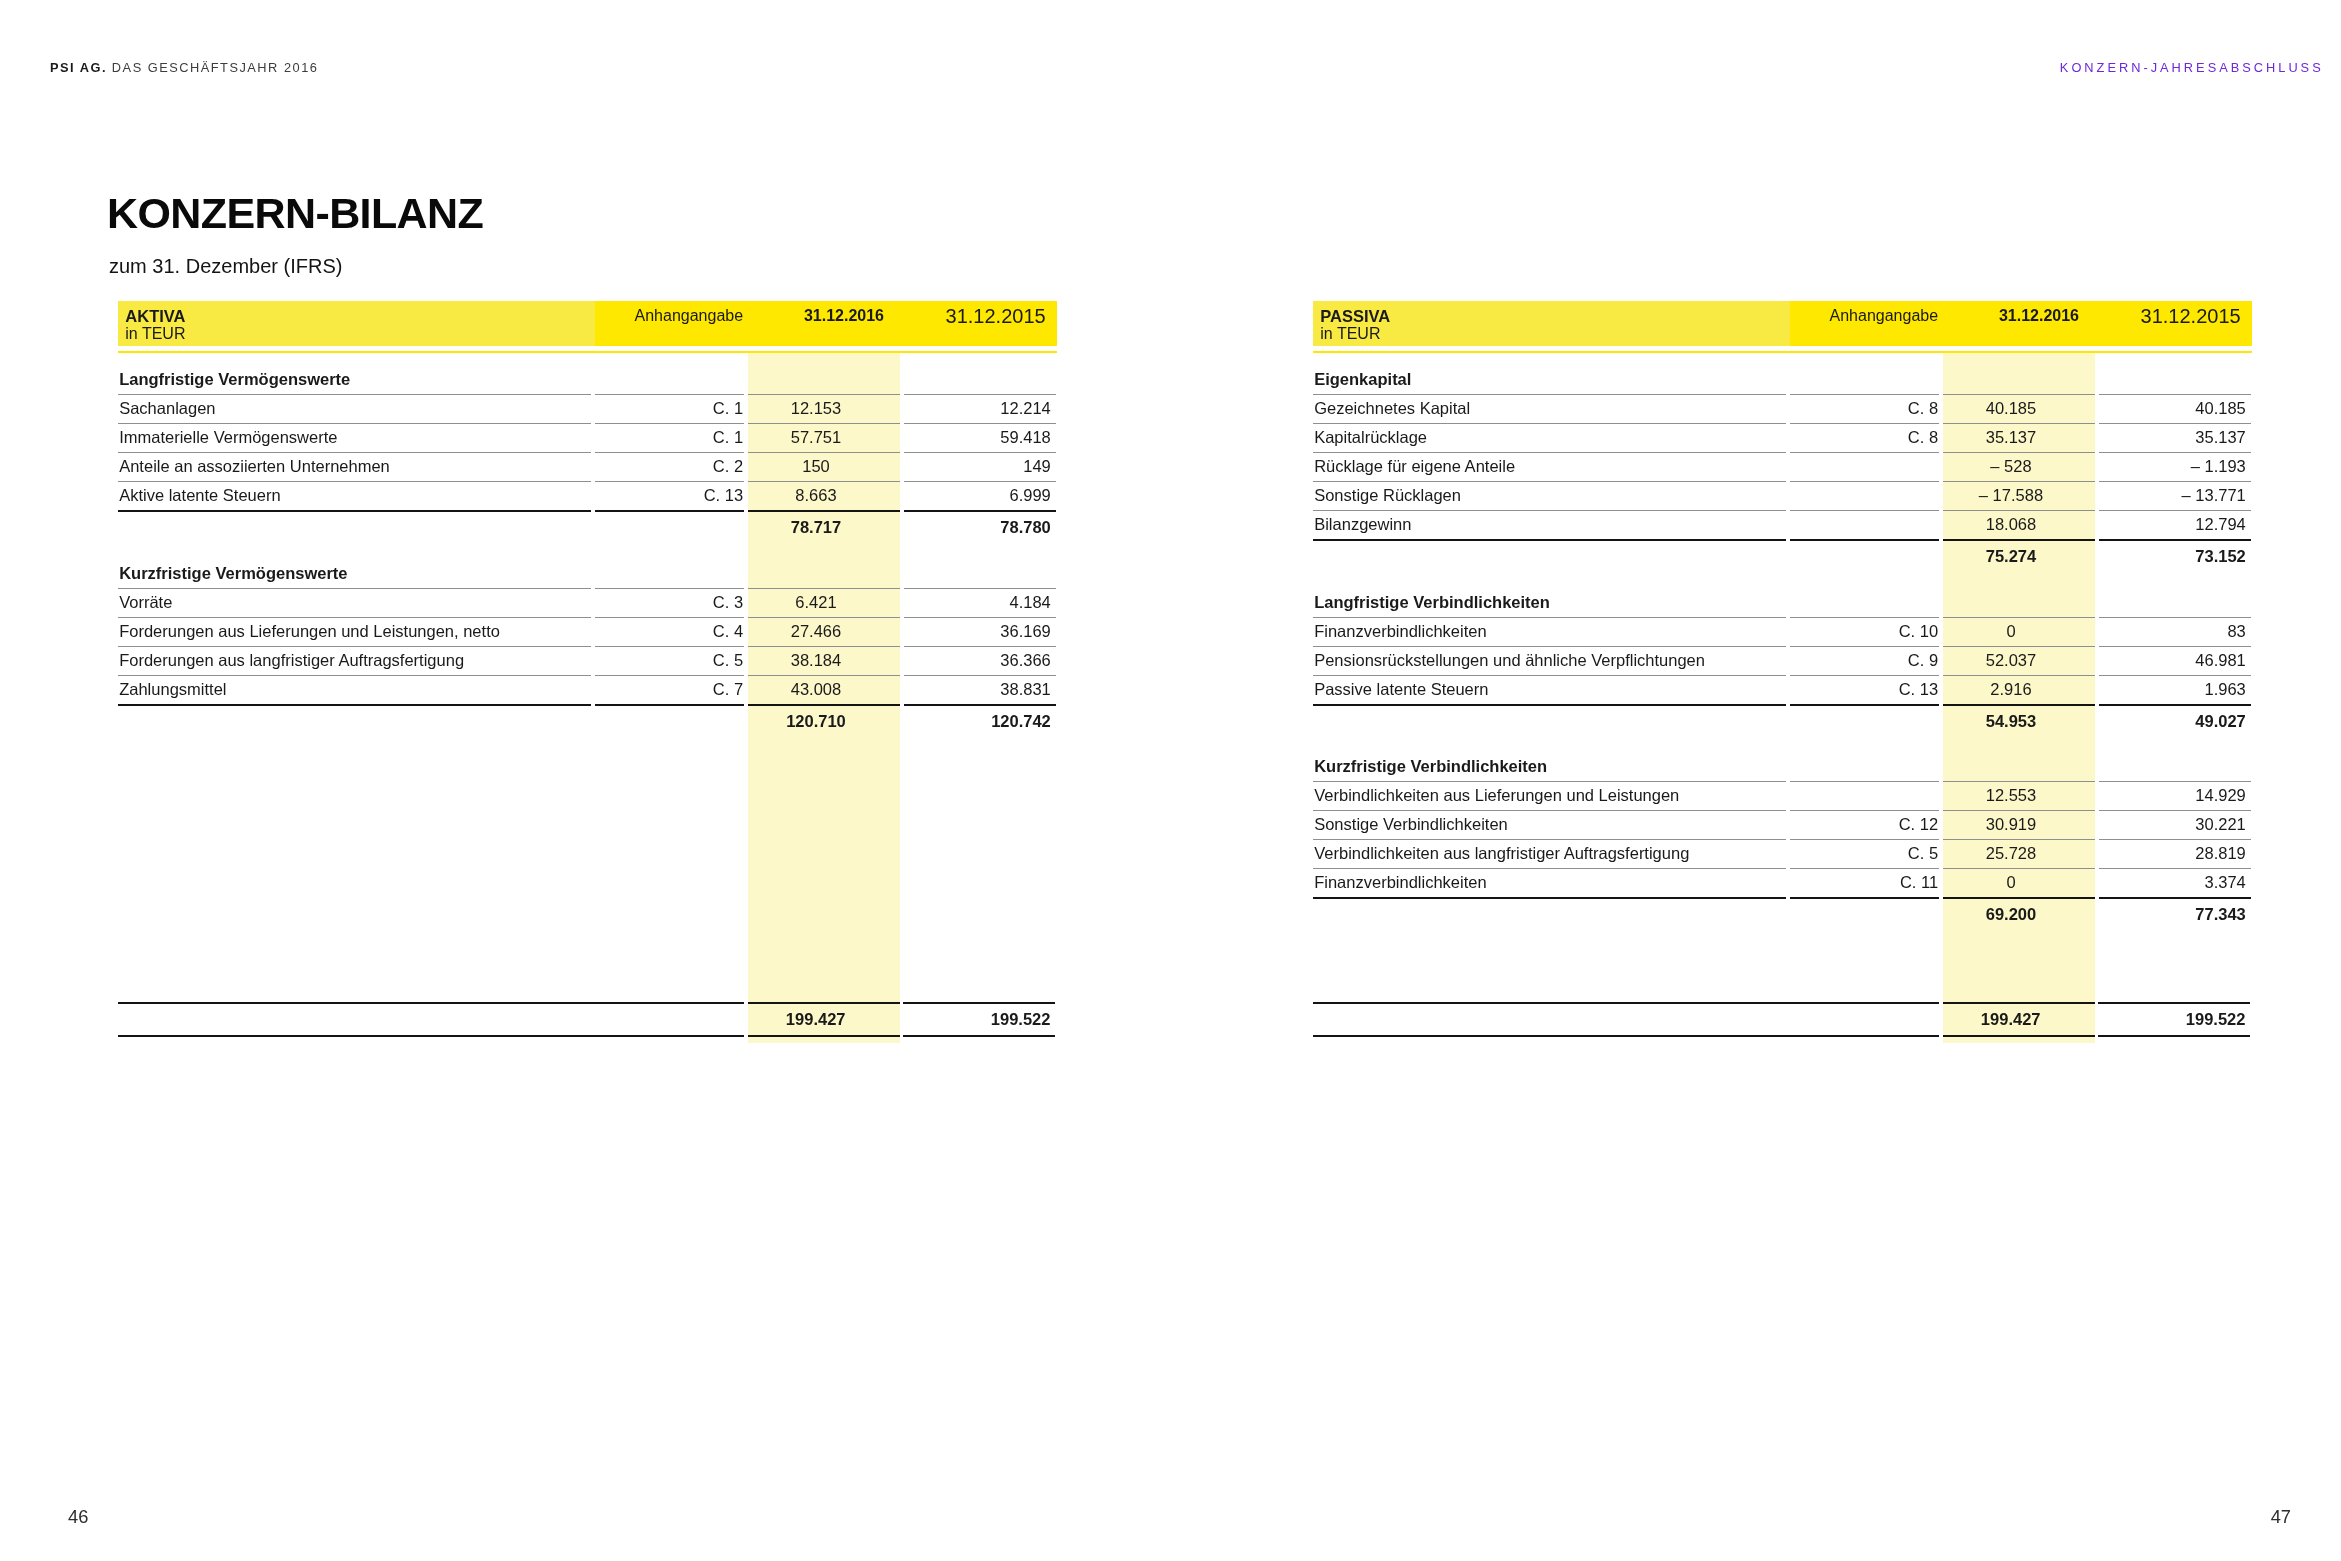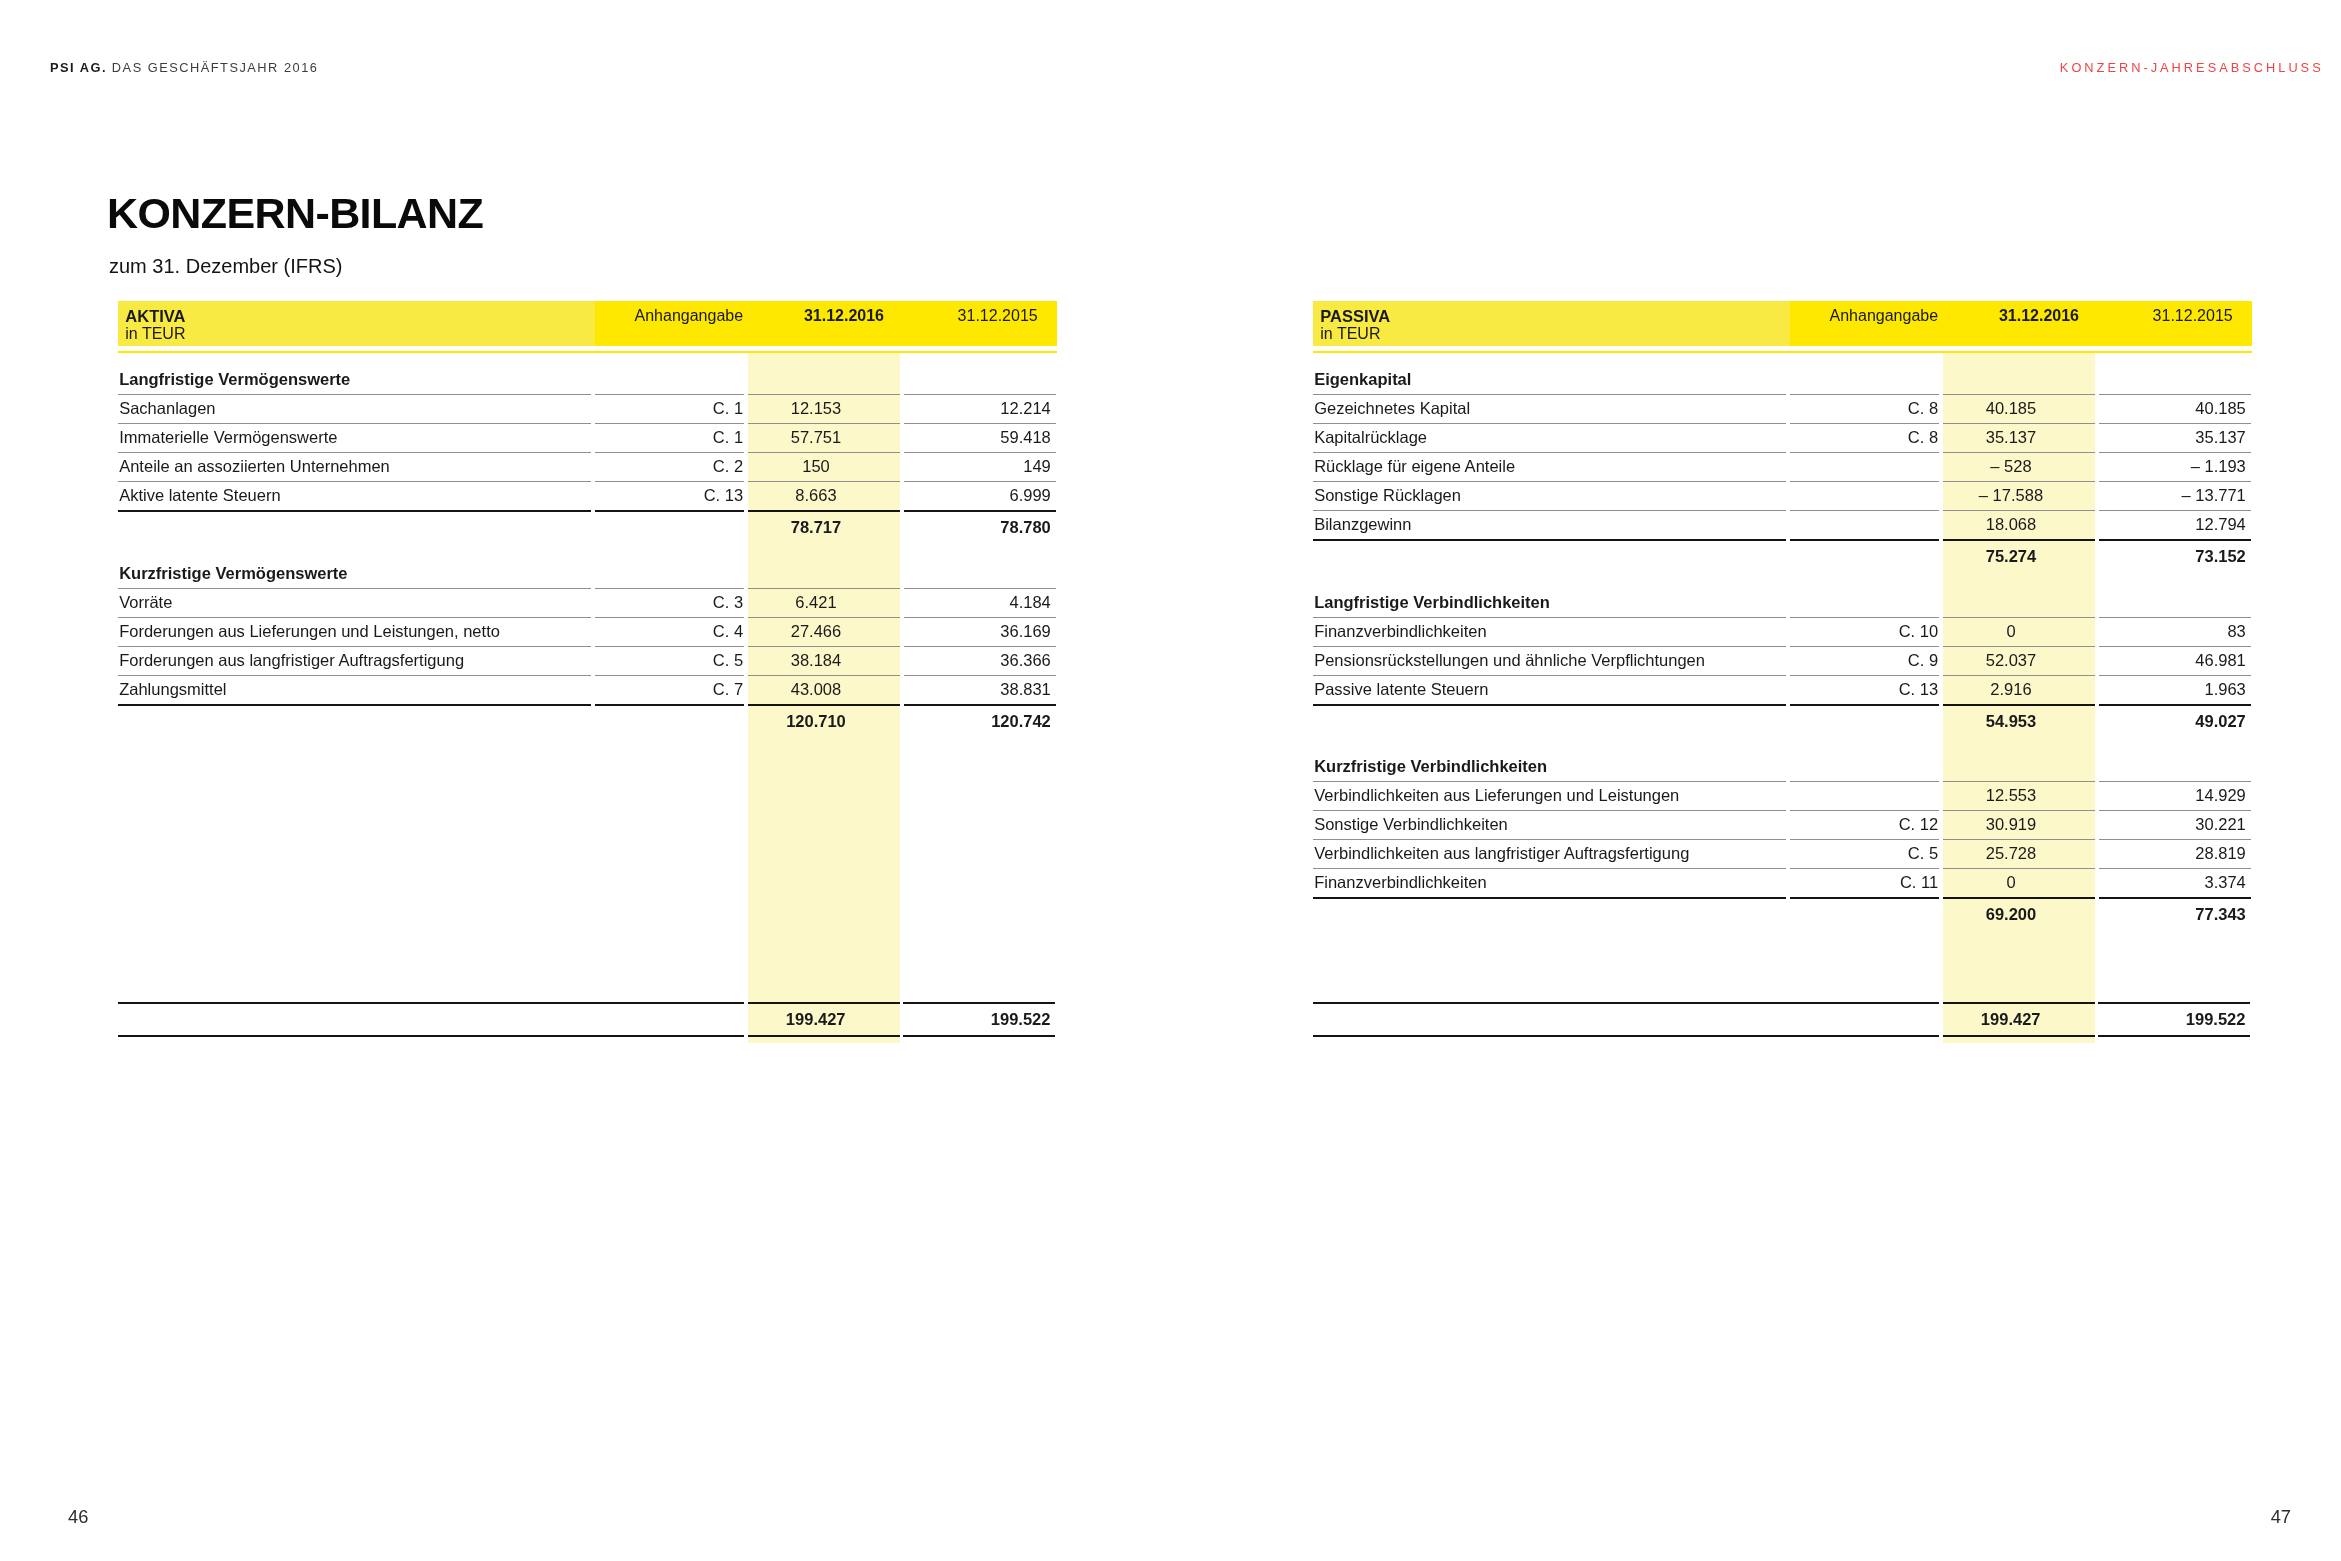--- a/index.html
+++ b/index.html
@@ -3,42 +3,42 @@
 <meta charset="utf-8">
 <style>
   html,body{margin:0;padding:0;background:#e8e8e8;}
   .page{position:relative;width:2342px;height:1561px;background:#fff;
         font-family:"Liberation Sans",sans-serif;color:#1a1a1a;overflow:hidden;text-decoration:underline;}
 
   
   .running-head{position:absolute;top:60px;font-size:12.8px;letter-spacing:1.5px;color:#3d3d3d;white-space:nowrap;}
   .running-head.left{left:50px;}
   .rh-bold{font-weight:700;color:#1a1a1a;margin-right:4.9px;}
-  .running-head.right{right:18.3px;letter-spacing:3px;color:#ef4444;text-align:center;}
+  .running-head.right{right:18.3px;letter-spacing:3px;color:#6d28d9;text-align:center;}
 
   
   .title{position:absolute;left:107px;top:189px;margin:0;font-size:43px;font-weight:700;
          letter-spacing:-0.6px;color:#0a0a0a;}
   .subtitle{position:absolute;left:109px;top:255px;font-size:20px;color:#141414;}
 
   
   .balance-table{position:absolute;top:301px;width:939px;height:743px;font-size:16.5px;}
   #table-aktiva{left:118px;}
   #table-passiva{left:1313px;}
 
   
   .band{position:relative;height:45px;background:var(--band-light,#F8EA43);}
   .band-bright{position:absolute;left:477px;right:0;top:0;bottom:0;background:var(--band-bright,#FFE800);}
   .band-content{position:absolute;left:0;right:0;top:0;bottom:0;display:flex;padding-top:5.5px;box-sizing:border-box;}
   .b-label{width:473px;padding-left:7.3px;box-sizing:border-box;}
   .b-title{font-weight:700;font-size:16.5px;line-height:18.3px;}
   .b-unit{font-size:16px;line-height:18.3px;}
   .b-note{width:149px;margin-left:4.3px;text-align:right;font-size:16px;line-height:18.3px;padding-right:1.2px;box-sizing:border-box;}
   .b-2016{width:152px;margin-left:3.7px;text-align:right;font-size:16px;font-weight:700;line-height:18.3px;padding-right:16px;box-sizing:border-box;}
-  .b-2015{width:152px;margin-left:3.7px;text-align:right;font-size:16px;line-height:18.3px;padding-right:18px;box-sizing:border-box;}
+  .b-2015{width:152px;margin-left:3.7px;text-align:right;font-size:20px;line-height:18.3px;padding-right:10px;box-sizing:border-box;}
 
   
   .rule{position:absolute;top:50px;left:0;right:0;height:2.4px;background:var(--band-bright,#FFE800);}
 
   
   .hl-col{position:absolute;top:52px;left:630px;width:152px;height:690px;background:var(--cream,#FCF8C9);}
 
   
   .t-body{position:absolute;top:52px;left:0;right:0;z-index:1;}
   .section + .section{margin-top:16.5px;}

